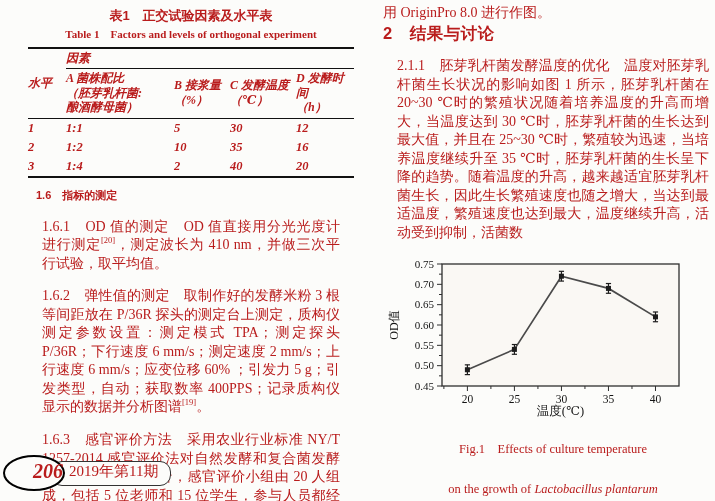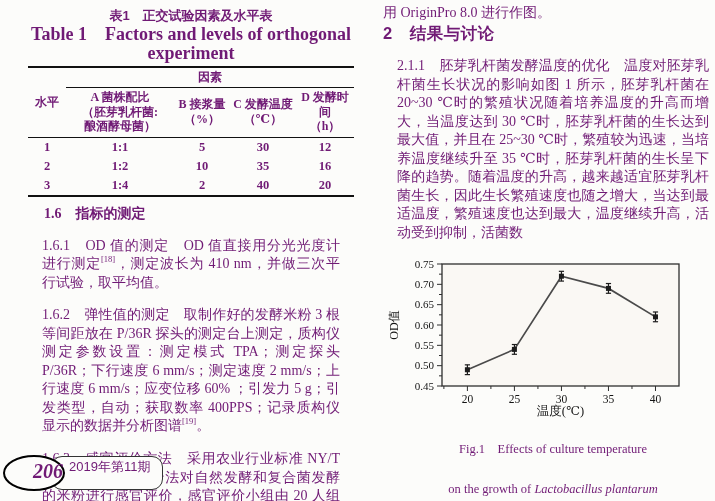--- a/index.html
+++ b/index.html
@@ -1,66 +1,66 @@
 <!DOCTYPE html>
 <html><head>
 <meta charset="utf-8">
 <style>
   html,body{margin:0;padding:0;background:#e9e9e9;}
   .page{
     position:relative;width:715px;height:501px;background:#fcfcfa;
-    font-family:"Liberation Serif","DejaVu Serif",serif;color:#701a75;
+    font-family:"Liberation Serif","DejaVu Serif",serif;color:#b91c1c;
     overflow:hidden;margin:0 auto;
   }
   .col-left{position:absolute;left:28px;top:6px;width:326px;}
   .col-right{position:absolute;left:383px;top:4px;width:340px;}
 
   
   .tbl-title-zh{font-family:"Liberation Sans","DejaVu Sans",sans-serif;font-weight:bold;
     font-size:13px;text-align:center;line-height:19px;}
-  .tbl-title-en{font-weight:bold;font-size:18px;text-align:center;line-height:19px;}
+  .tbl-title-en{font-weight:bold;font-size:11px;text-align:center;line-height:19px;}
 
   
   table.orth{width:326px;table-layout:fixed;border-collapse:collapse;margin-top:3px;
     border-top:2.2px solid #111;border-bottom:2.2px solid #111;}
-  table.orth th,table.orth td{padding:1px 0;text-align:center;vertical-align:middle;
-    font-weight:bold;font-size:12px;line-height:14.5px;}
+  table.orth th,table.orth td{padding:1px 0;text-align:left;vertical-align:middle;
+    font-weight:bold;font-size:12px;line-height:14.5px;font-style:italic;}
   th.factor{border-bottom:1px solid #111;font-size:12.5px;height:17px;}
   th.level{border-bottom:1.6px solid #111;font-size:12.5px;margin-top:48px;}
   tr.subhead th{border-bottom:1.6px solid #111;padding:2px 0 3px;}
   tr.subhead th span{display:block;}
   table.orth td{font-size:12.5px;height:17px;}
 
   
   .para{font-size:14px;line-height:18.55px;text-align:justify;margin:14px;}
   .para sup{font-size:8.5px;line-height:0;}
-  .sec-h{font-family:Liberation Serif, serif;font-weight:bold;
-    font-size:14px;line-height:18px;margin:8px 16px 3px;}
+  .sec-h{font-family:Liberation Sans, sans-serif;font-weight:bold;
+    font-size:11px;line-height:18px;margin:8px 8px 3px;}
   .h2{font-family:"Liberation Sans","DejaVu Sans",sans-serif;font-weight:bold;
     font-size:16.5px;line-height:19px;margin:3px 0 2px;letter-spacing:.5px;}
   .h3{font-family:"Liberation Sans","DejaVu Sans",sans-serif;font-weight:bold;
     font-size:14px;line-height:17px;margin:2px 0 3px;}
   .p-origin{font-size:14px;line-height:17px;margin:0;}
 
   
   .figure{margin-top:2px;}
   #chart-svg{display:block;}
   #chart-svg text{font-family:"Liberation Serif","DejaVu Serif",serif;}
   .cap-zh{font-family:"Liberation Sans","DejaVu Sans",sans-serif;font-weight:bold;
     font-size:13px;text-align:center;margin-top:7px;line-height:20px;}
   .cap-en{font-weight:normal;font-size:12.5px;text-align:center;line-height:20px;margin-top:20px;}
   .species{font-style:italic;}
 
   
   .footer{position:absolute;left:3px;top:455px;display:flex;align-items:center;z-index:3;}
   .pg-num{width:58px;height:32px;border:2.5px solid #000;border-radius:50%;background:#fcfcfa;
     font-style:italic;font-weight:bold;font-size:20px;text-align:right;line-height:29px;
     position:relative;z-index:2;}
-  .issue{border:1.5px solid #333;border-radius:11px;padding:1px 12px 14px 17px;margin-left:-14px;
-    font-family:Liberation Sans, sans-serif;font-size:13px;line-height:17px;background:#fcfcfa;}
+  .issue{border:1.5px solid #333;border-radius:11px;padding:1px 12px 5px 17px;margin-left:-14px;
+    font-family:Liberation Serif, serif;font-size:15px;line-height:17px;background:#fcfcfa;}
 </style>
 </head>
 <body>
 
 <div class="page">
 
   <div class="col-left">
     <div class="tbl-title-zh">表1　正交试验因素及水平表</div>
     <div class="tbl-title-en">Table 1　Factors and levels of orthogonal experiment</div>
 
@@ -117,21 +117,21 @@
           <td>1:4</td>
           <td>2</td>
           <td>40</td>
           <td>20</td>
         </tr>
       </tbody>
     </table>
 
     <div class="sec-h">1.6　指标的测定</div>
 
-    <p class="para"><span>1.6.1　OD 值的测定　OD 值直接用分光光度计进行测定</span><sup>[18]</sup><span>，测定波长为 410 nm，并做三次平行试验，取平均值。</span></p>
+    <p class="para"><span>1.6.1　OD 值的测定　OD 值直接用分光光度计进行测定</span><sup>[20]</sup><span>，测定波长为 410 nm，并做三次平行试验，取平均值。</span></p>
 
     <p class="para"><span>1.6.2　弹性值的测定　取制作好的发酵米粉 3 根等间距放在 P/36R 探头的测定台上测定，质构仪测定参数设置：测定模式 TPA；测定探头 P/36R；下行速度 6 mm/s；测定速度 2 mm/s；上行速度 6 mm/s；应变位移 60% ；引发力 5 g；引发类型，自动；获取数率 400PPS；记录质构仪显示的数据并分析图谱</span><sup>[19]</sup><span>。</span></p>
 
     <p class="para">1.6.3　感官评价方法　采用农业行业标准 NY/T 1257-2014 感官评价法对自然发酵和复合菌发酵的米粉进行感官评价，感官评价小组由 20 人组成，包括 5 位老师和 15 位学生，参与人员都经过专业感官</p>
   </div>
 
   <div class="col-right">
     <p class="p-origin">用 OriginPro 8.0 进行作图。</p>
     <div class="h2">2　结果与讨论</div>
     <p class="para">2.1.1　胚芽乳杆菌发酵温度的优化　温度对胚芽乳杆菌生长状况的影响如图 1 所示，胚芽乳杆菌在 20~30 ℃时的繁殖状况随着培养温度的升高而增大，当温度达到 30 ℃时，胚芽乳杆菌的生长达到最大值，并且在 25~30 ℃时，繁殖较为迅速，当培养温度继续升至 35 ℃时，胚芽乳杆菌的生长呈下降的趋势。随着温度的升高，越来越适宜胚芽乳杆菌生长，因此生长繁殖速度也随之增大，当达到最适温度，繁殖速度也达到最大，温度继续升高，活动受到抑制，活菌数</p>

